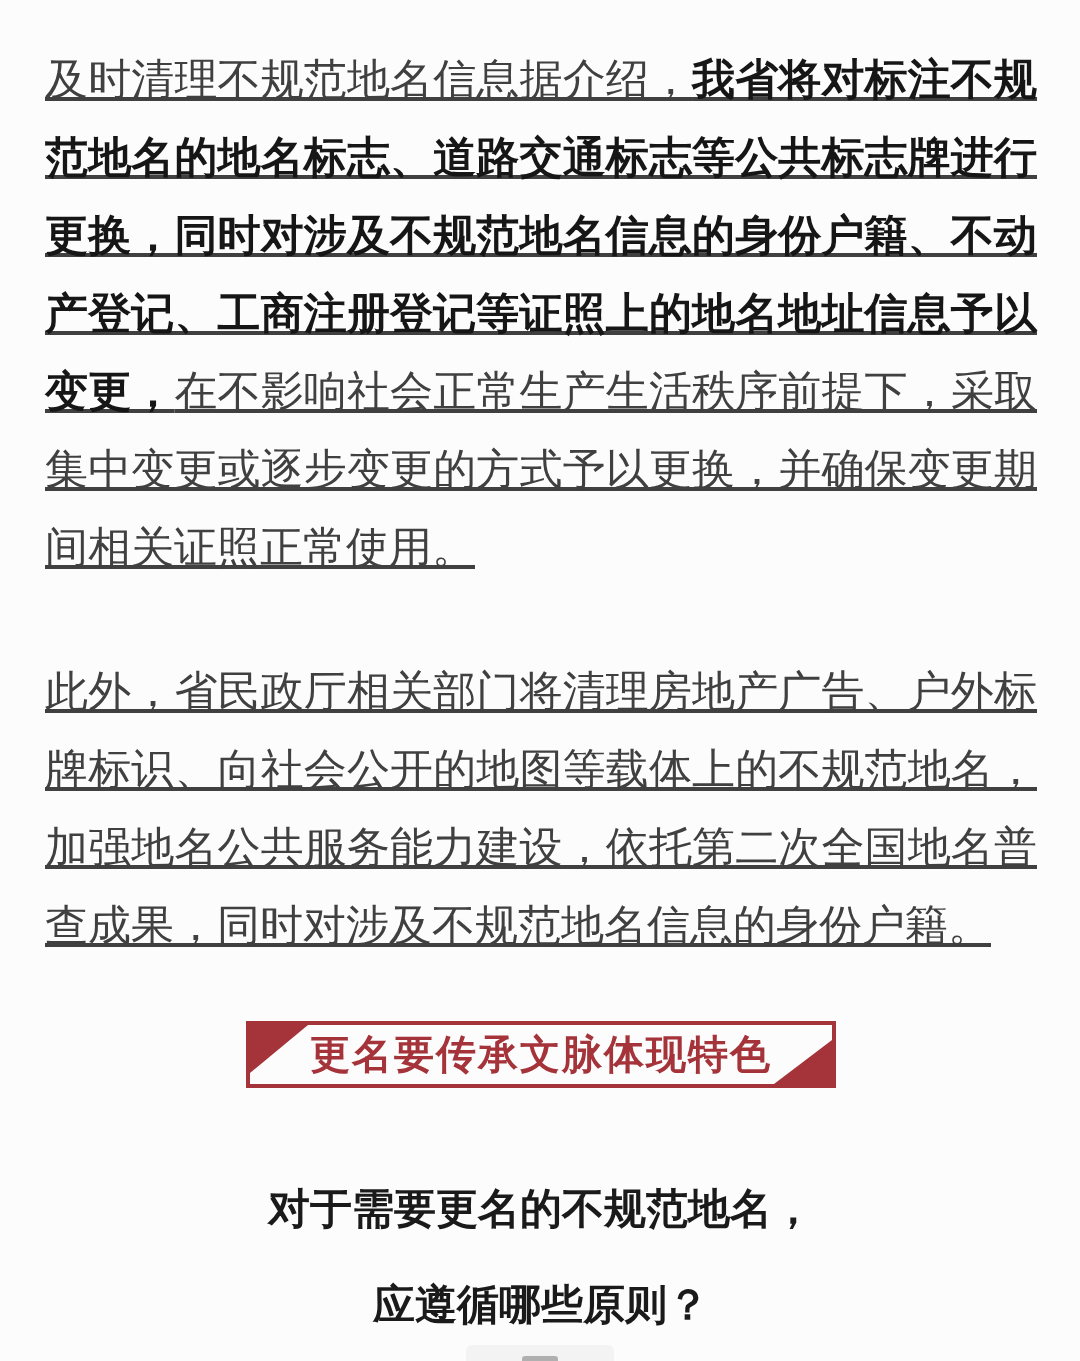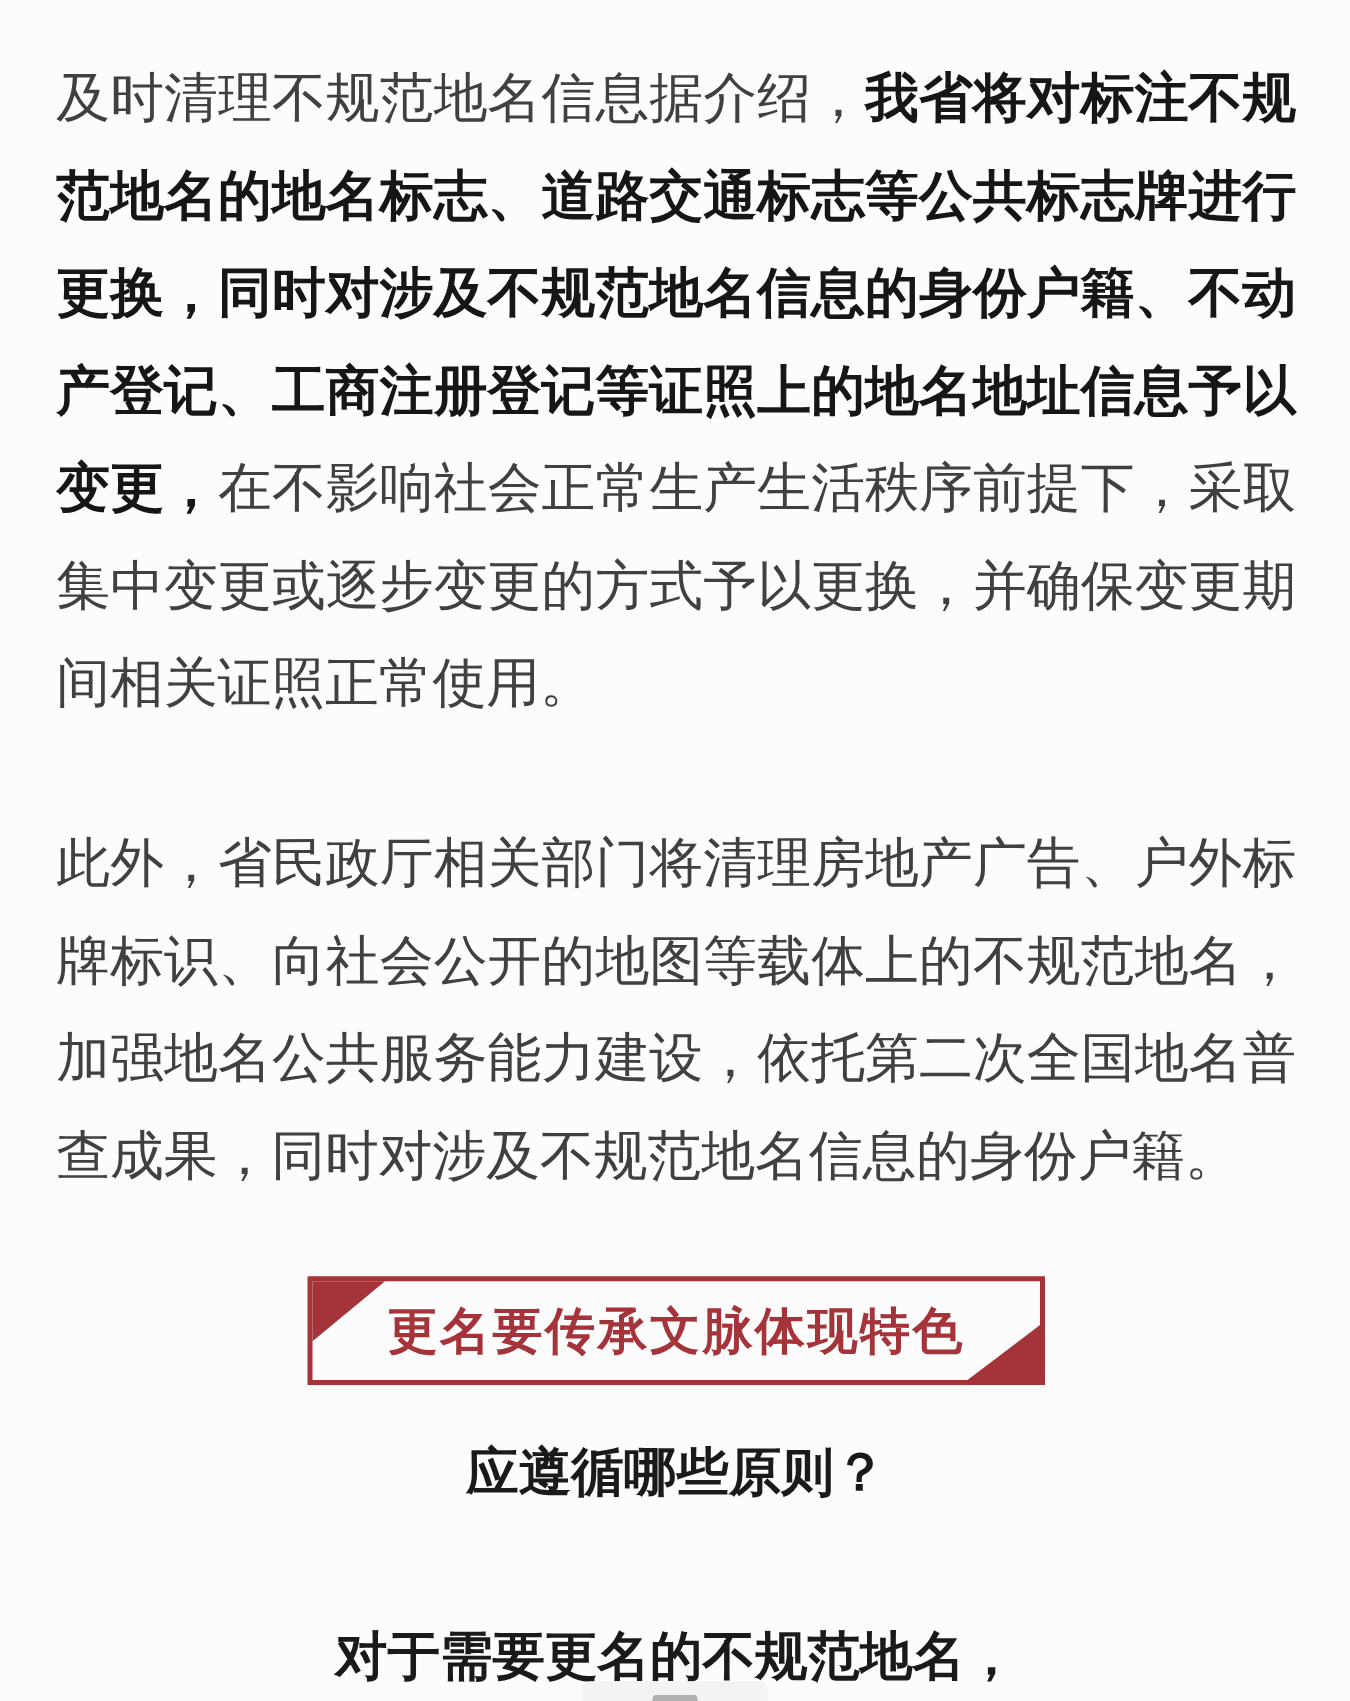--- a/index.html
+++ b/index.html
@@ -19,29 +19,30 @@
   .article{
     padding:40px 43px 0 45px;
   }
   .para{
     width:992px;
     font-size:43px;
     line-height:78px;
     text-align:justify;
     color:var(--text-regular);
     letter-spacing:0;
+    text-decoration:underline;
   }
   .para-1{margin-bottom:66px;}
   .emphasis{
     font-weight:bold;
     color:var(--text-bold);
   }
   .banner{
     width:590px;
-    height:87px;
+    height:67px;
     margin:57px auto 0;
     border:4px solid var(--accent);
     background:var(--background);
     position:relative;
     display:flex;
     align-items:center;
     justify-content:center;
   }
   .tri-tl{
     position:absolute;top:0;left:0;
@@ -101,21 +102,21 @@
   <p class="para para-1"><span>及时清理不规范地名信息据介绍，</span><span class="emphasis">我省将对标注不规范地名的地名标志、道路交通标志等公共标志牌进行更换，同时对涉及不规范地名信息的身份户籍、不动产登记、工商注册登记等证照上的地名地址信息予以变更，</span><span>在不影响社会正常生产生活秩序前提下，采取集中变更或逐步变更的方式予以更换，并确保变更期间相关证照正常使用。</span></p>
 
   <p class="para para-2">此外，省民政厅相关部门将清理房地产广告、户外标牌标识、向社会公开的地图等载体上的不规范地名，加强地名公共服务能力建设，依托第二次全国地名普查成果，同时对涉及不规范地名信息的身份户籍。</p>
 
   <div class="banner">
     <span class="tri-tl"></span>
     <span class="tri-br"></span>
     <span class="banner-label">更名要传承文脉体现特色</span>
   </div>
 
+  <div class="question-line question-line-1">对于需要更名的不规范地名，</div>
+
   <div class="question-line question-line-2">应遵循哪些原则？</div>
-
-  <div class="question-line question-line-1">对于需要更名的不规范地名，</div>
 
 </div>
 
 <div class="next-peek">
   <span class="next-peek-smudge"></span>
 </div>
 
 </body></html>

